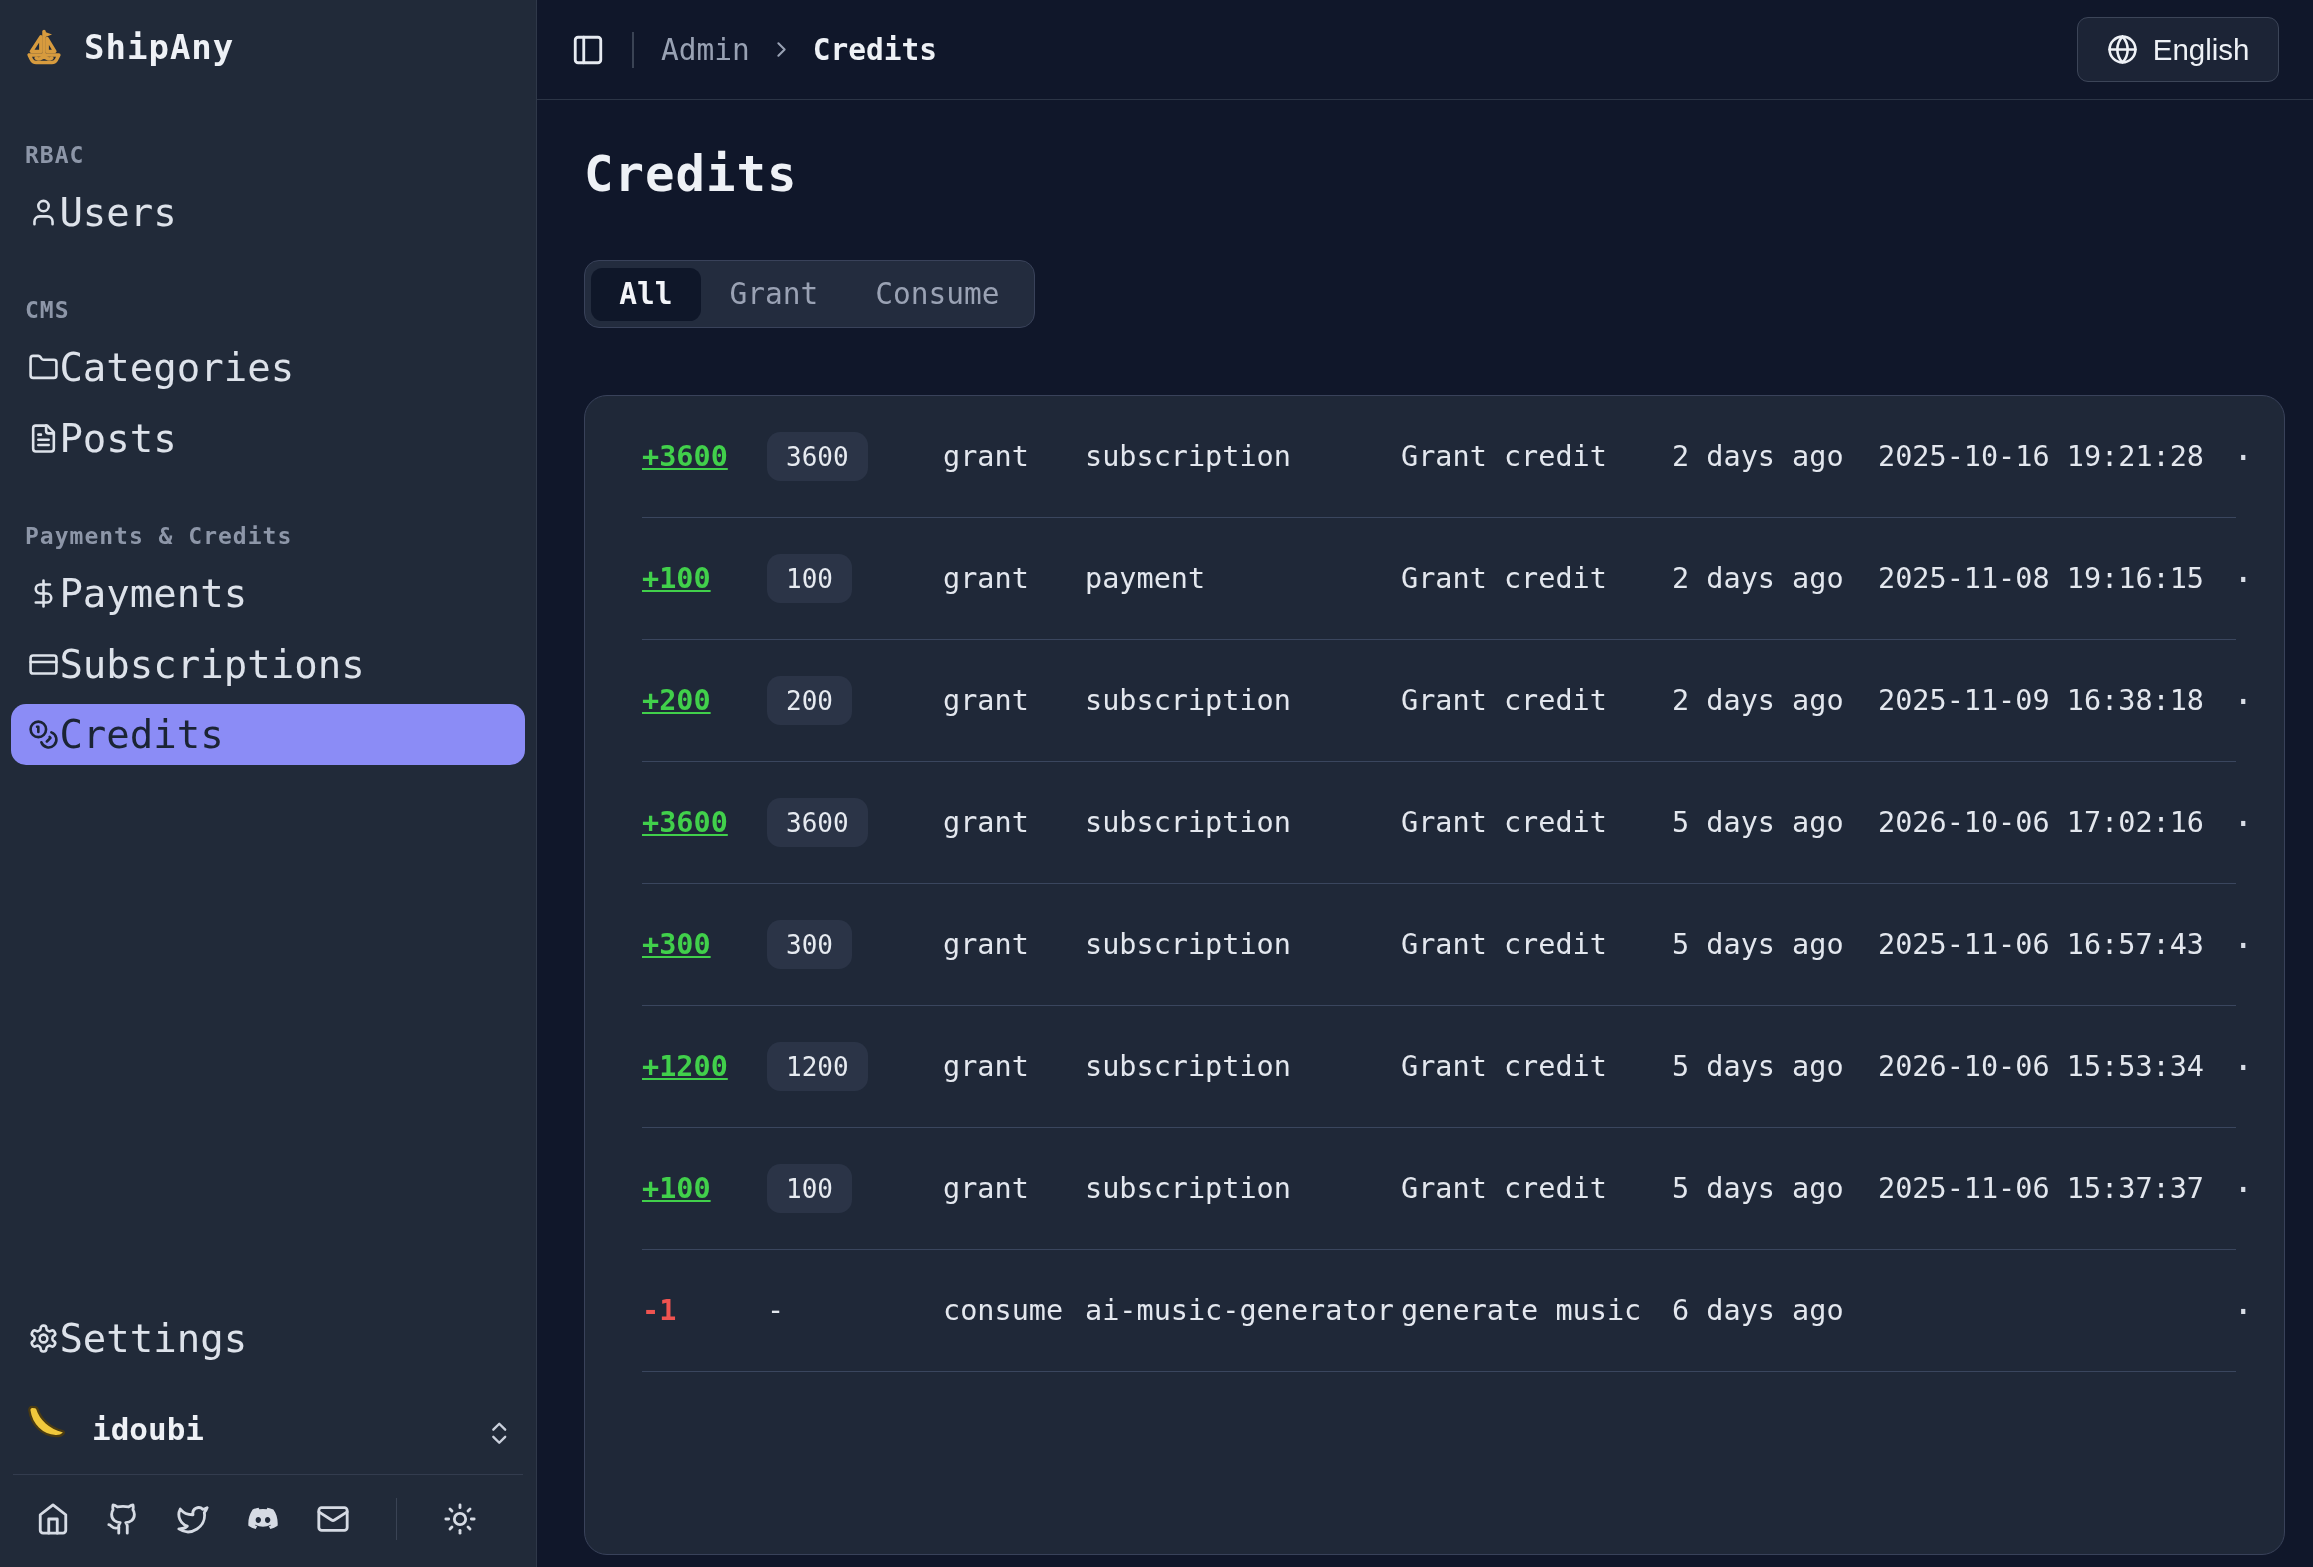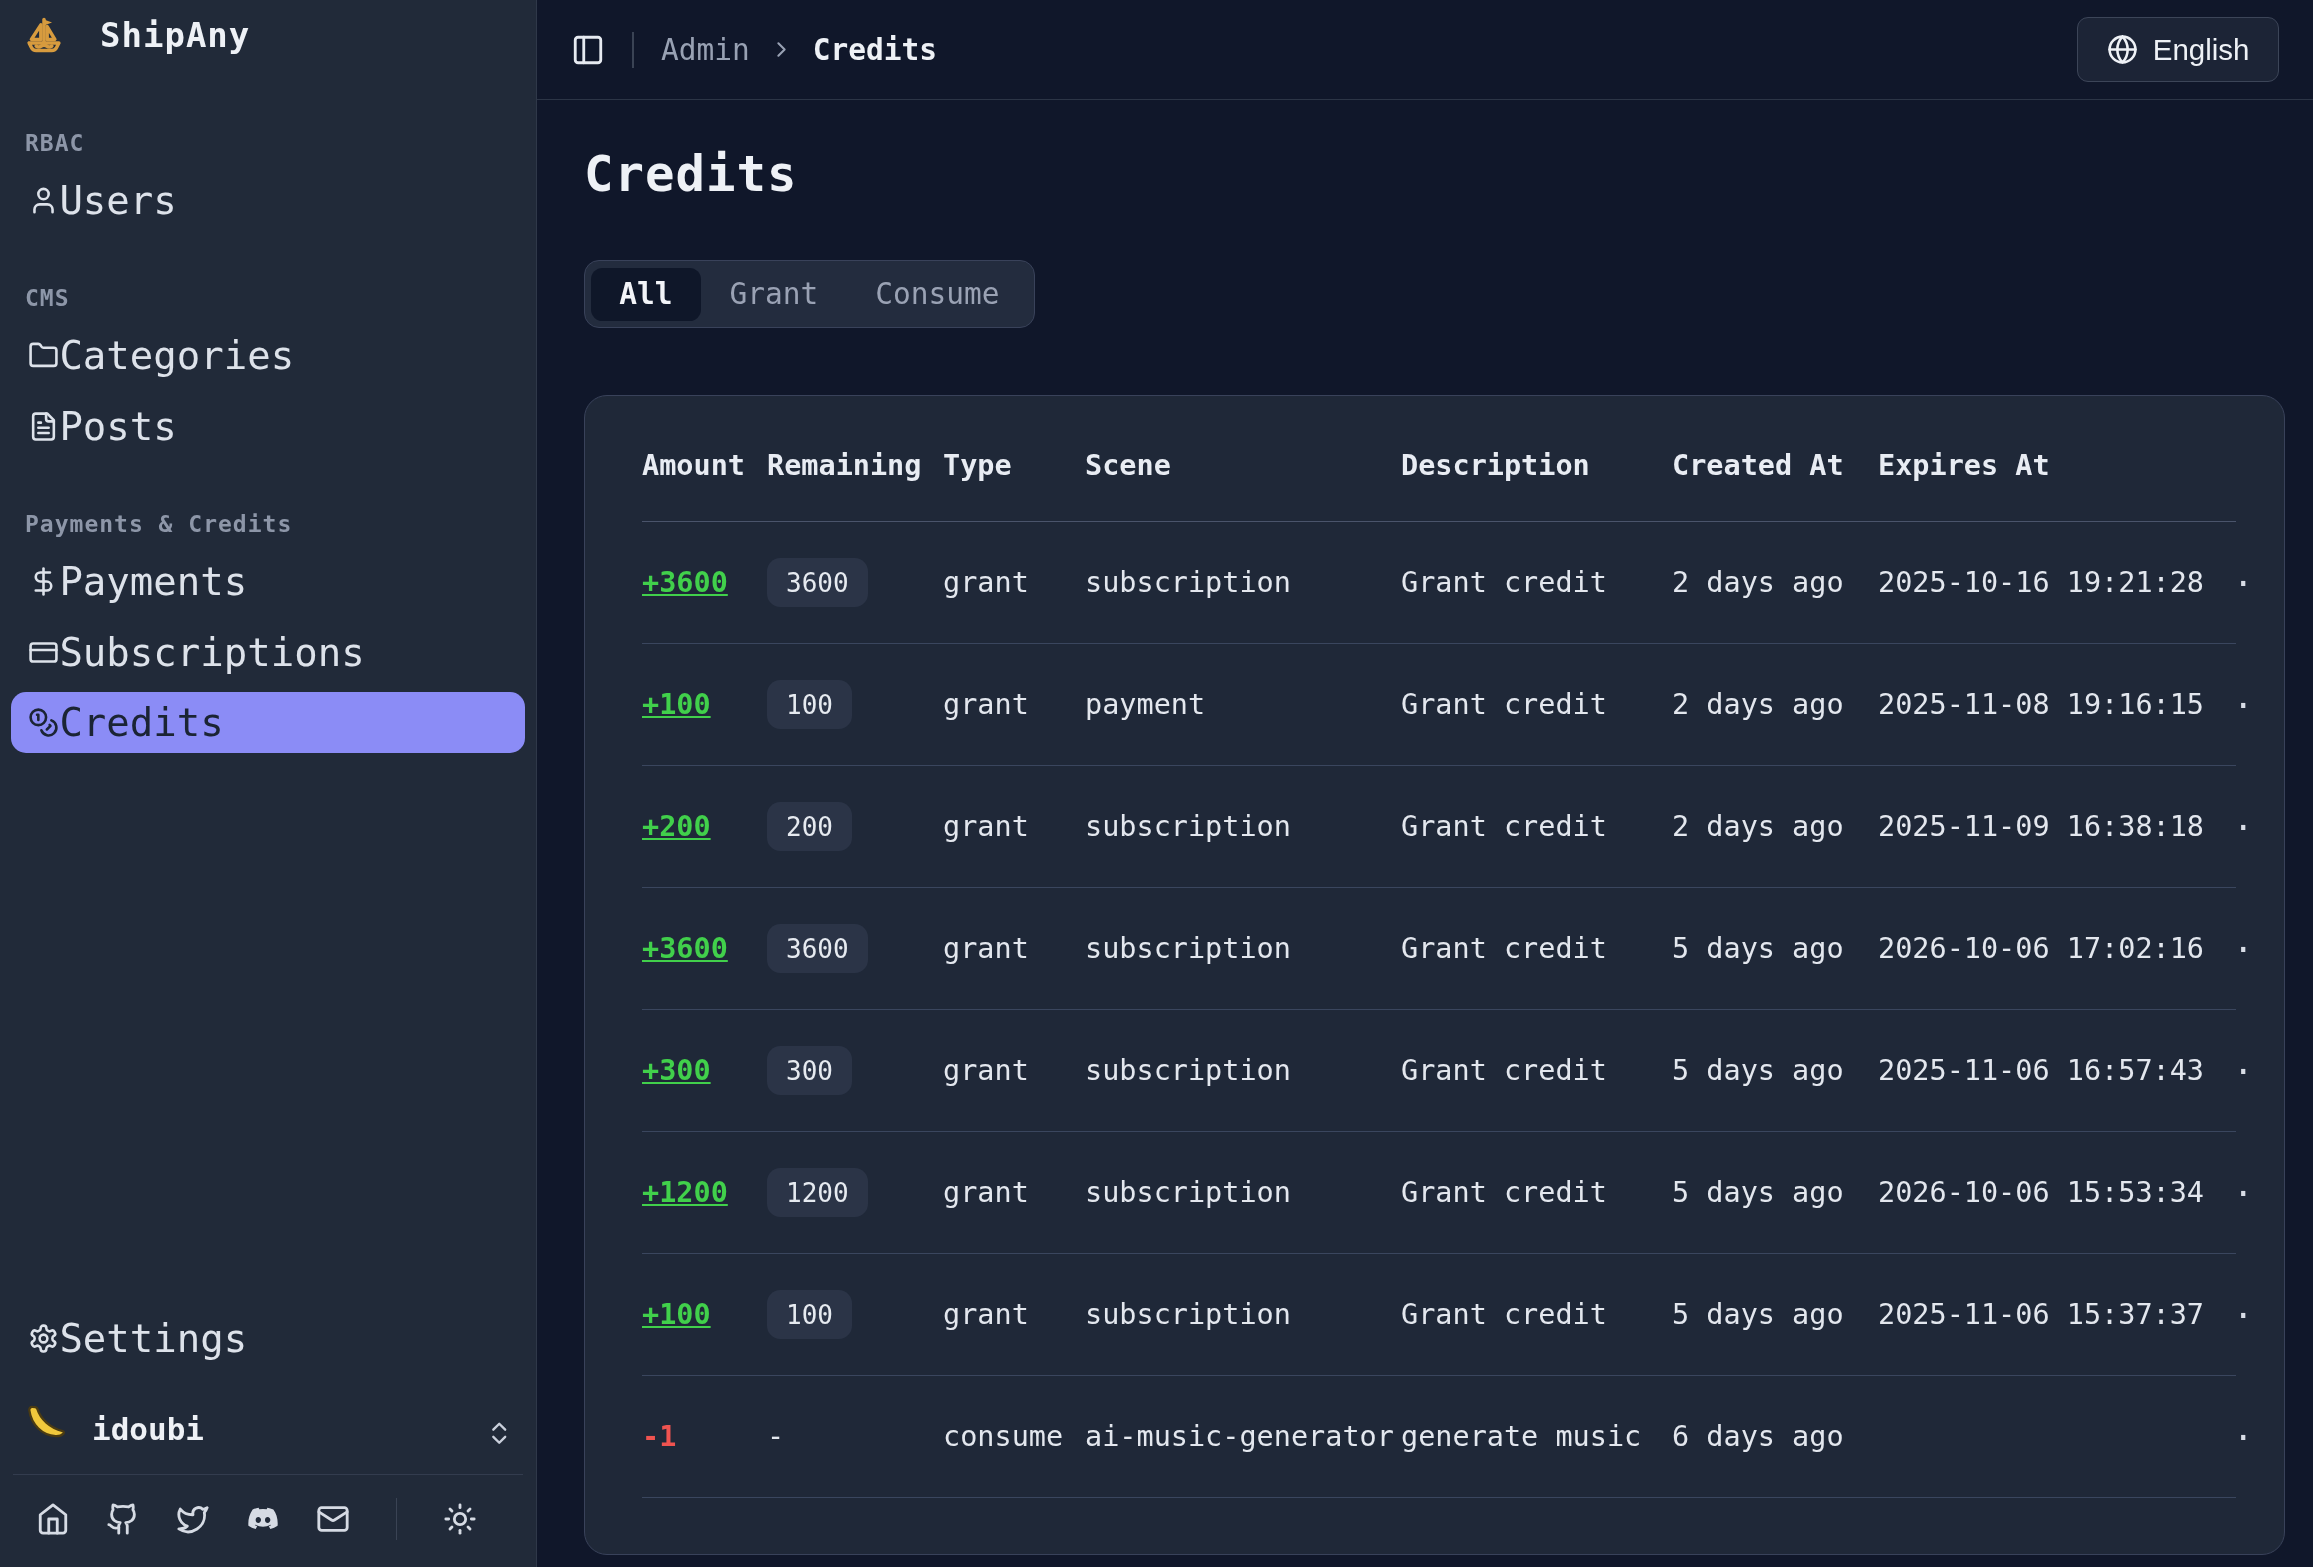--- a/index.html
+++ b/index.html
@@ -12,21 +12,21 @@
   }
   svg.ic { display:block; stroke:currentColor; fill:none; stroke-width:2; stroke-linecap:round; stroke-linejoin:round; }
 
   
   .sidebar {
     width:537px; min-width:537px; height:100%;
     background:#212a39;
     border-right:1px solid #2f3849;
     display:flex; flex-direction:column;
   }
-  .logo-row { display:flex; align-items:center; gap:35px; padding:14px 23px 15px 23px; }
+  .logo-row { display:flex; align-items:center; gap:19px; padding:26px 23px 15px 23px; }
   .logo-row svg { width:42px; height:42px; color:#d79b3e; }
   .app-name { font-size:34px; font-weight:bold; color:#eef1f6; letter-spacing:1px; }
 
   .nav-section-label { font-size:23px; font-weight:bold; color:#8d96a8; margin:49px 0 9.5px 25px; letter-spacing:1px; }
   .nav-section-label.first { margin-top:59px; }
   .nav-item {
     display:flex; align-items:center; 
     height:61px; margin:4.8px 11.4px; padding:0 17px;
     border-radius:15px; font-size:39px; color:#dde2ea; cursor:pointer;
   }
@@ -328,30 +328,20 @@
   <div class="content">
     <h1 class="page-title">Credits</h1>
 
     <div class="tabs">
       <span class="tab active">All</span>
       <span class="tab">Grant</span>
       <span class="tab">Consume</span>
     </div>
 
     <section class="card">
-      <div class="grid-cols table-header">
-        <span>Amount</span>
-        <span>Remaining</span>
-        <span>Type</span>
-        <span>Scene</span>
-        <span>Description</span>
-        <span>Created At</span>
-        <span>Expires At</span>
-        <span></span>
-      </div>
 
       <div class="grid-cols trow">
         <span class="amount pos">+3600</span>
         <span><span class="badge">3600</span></span>
         <span>grant</span>
         <span>subscription</span>
         <span>Grant credit</span>
         <span>2 days ago</span>
         <span>2025-10-16 19:21:28</span>
         <span class="cell-dots">·</span>

